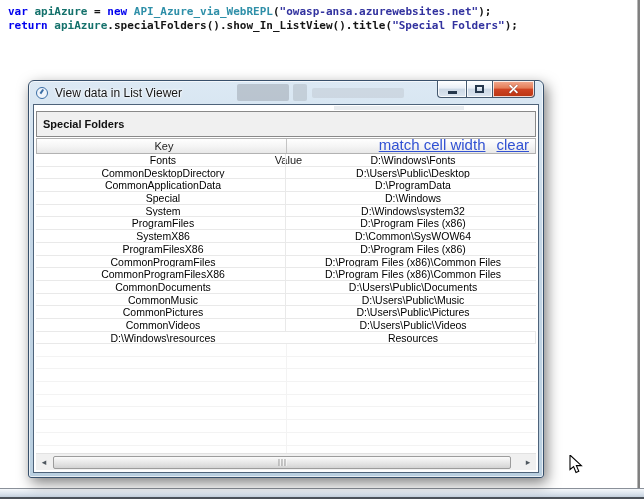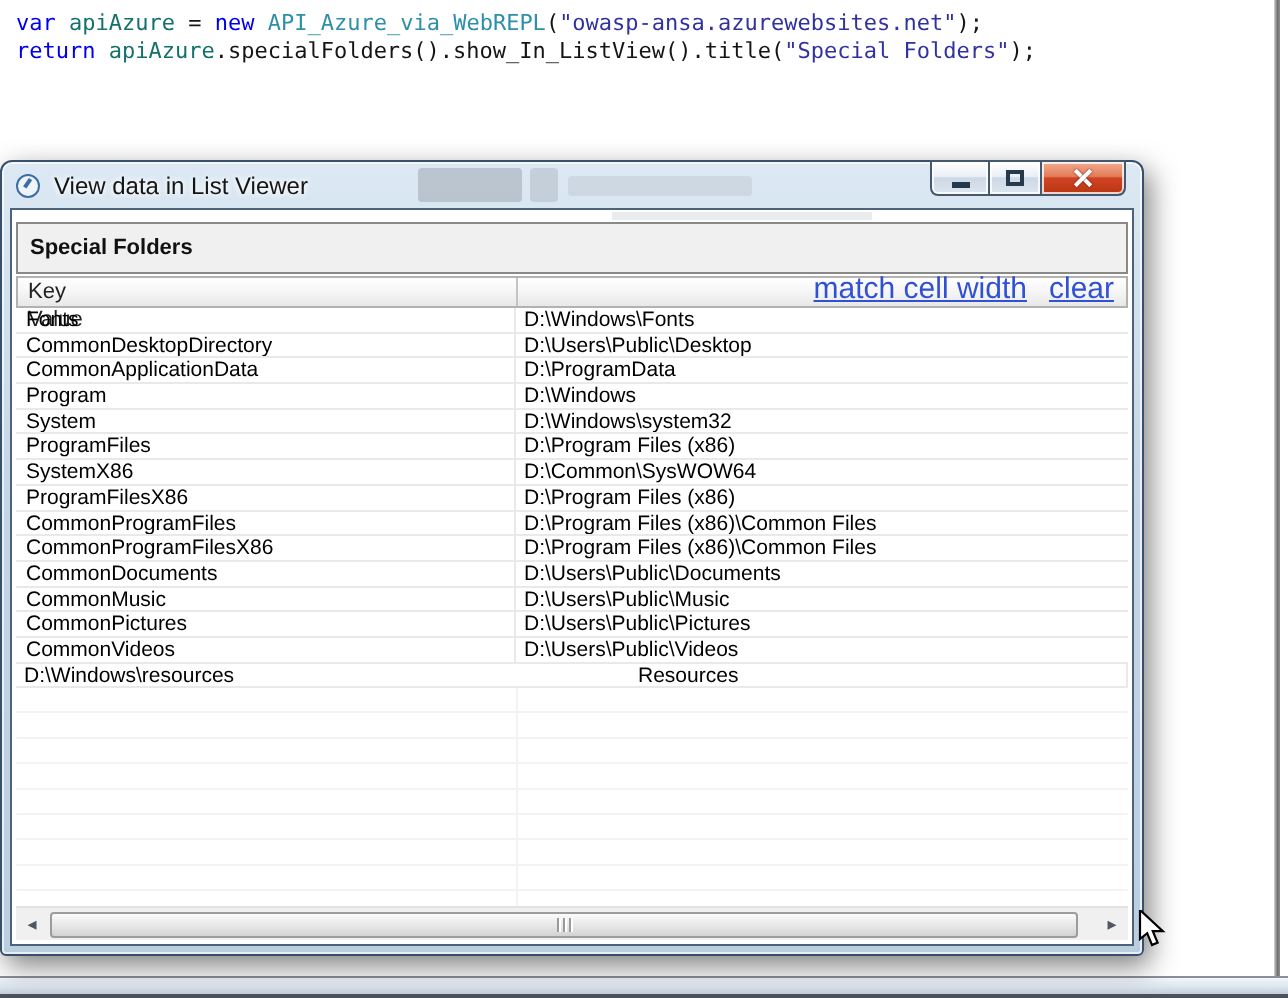--- a/index.html
+++ b/index.html
@@ -5,46 +5,47 @@
   html,body{margin:0;padding:0;}
   body{
     width:644px;height:499px;position:relative;overflow:hidden;
     background:#ffffff;font-family:"Liberation Sans",sans-serif;
   }
 
   
   #code-block{
     position:absolute;left:8px;top:5px;
     font-family:"DejaVu Sans Mono","Liberation Mono",monospace;
-    font-weight:normal;font-size:11px;line-height:14px;white-space:pre;
+    font-weight:bold;font-size:11px;line-height:14px;white-space:pre;
   }
   .c-keyword{color:#0000ee}
   .c-identifier{color:#14716b}
   .c-type{color:#2e8fa8}
   .c-string{color:#32329f}
   .c-plain{color:#151515}
 
   
   #bg-right-edge{
     position:absolute;left:637px;top:0;width:3px;height:490px;
     background:linear-gradient(to right,#d2d2d2,#6e6e6e 60%,#8f8f8f);
   }
   #bg-bottom-edge{
     position:absolute;left:0;top:488px;width:644px;height:8px;
     background:linear-gradient(#f4f7fa,#dde5ee 55%,#c3cfdc);
     border-top:1px solid #8a9099;border-bottom:2px solid #4c525a;
   }
 
   
   #dialog{
-    position:absolute;left:0;top:80px;width:572px;height:398px;
+    position:absolute;left:28px;top:80px;width:516px;height:398px;
     border:1px solid #38506b;border-radius:6px 6px 3px 3px;
     background:linear-gradient(#dcE9f4,#c4d6e6 40%,#b9cfe0);
     box-shadow:3px 5px 14px rgba(0,0,0,.5), inset 0 0 0 1px rgba(255,255,255,.65);
     box-sizing:border-box;
+    text-align:center;
   }
   #titlebar{position:relative;height:23px;display:flex;align-items:center;padding-left:7px;}
   .glass-blob{position:absolute;border-radius:2px;}
   #blob1{left:208px;top:3px;width:52px;height:17px;background:#99a2ab;opacity:.5;}
   #blob2{left:264px;top:3px;width:14px;height:17px;background:#a8b1ba;opacity:.45;}
   #blob3{left:283px;top:7px;width:92px;height:10px;background:#b9c1c9;opacity:.4;}
   #dlg-icon{
     width:12px;height:12px;border:1.5px solid #3a6ea5;border-radius:50%;
     box-sizing:border-box;position:relative;background:#eef4fb;flex:0 0 auto;
   }
@@ -190,21 +191,21 @@
         </div>
         <div class="row">
           <div class="cell cell-key">CommonDesktopDirectory</div>
           <div class="cell cell-val">D:\Users\Public\Desktop</div>
         </div>
         <div class="row">
           <div class="cell cell-key">CommonApplicationData</div>
           <div class="cell cell-val">D:\ProgramData</div>
         </div>
         <div class="row">
-          <div class="cell cell-key">Program</div>
+          <div class="cell cell-key">Special</div>
           <div class="cell cell-val">D:\Windows</div>
         </div>
         <div class="row">
           <div class="cell cell-key">System</div>
           <div class="cell cell-val">D:\Windows\system32</div>
         </div>
         <div class="row">
           <div class="cell cell-key">ProgramFiles</div>
           <div class="cell cell-val">D:\Program Files (x86)</div>
         </div>

